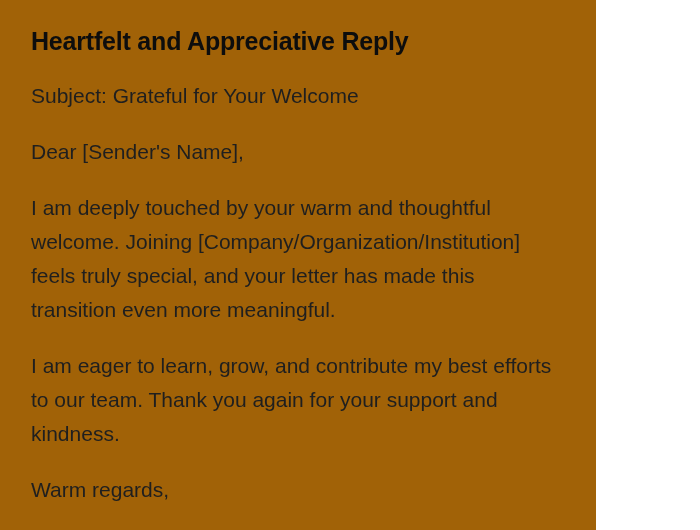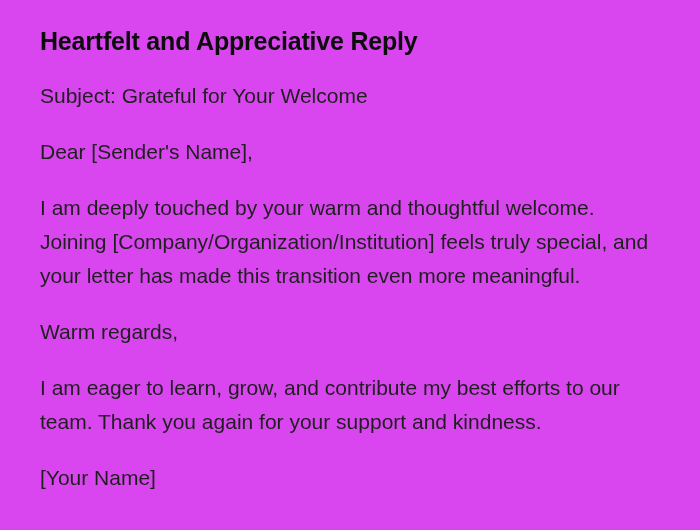--- a/index.html
+++ b/index.html
@@ -9,24 +9,24 @@
   body {
     width: 700px;
     height: 530px;
     background: #ffffff;
     font-family: "Liberation Sans", sans-serif;
     color: #1a1a1a;
     overflow: hidden;
   }
   .page {
     box-sizing: border-box;
-    width: 700px;
+    width: 596px;
     height: 530px;
-    padding: 26px 40px 20px 40px;
-    background: #d946ef;
+    padding: 26px 40px 20px 31px;
+    background: #a16207;
   }
   .doc-title {
     font-size: 25px;
     line-height: 1.25;
     font-weight: bold;
     color: #0d0d0d;
     letter-spacing: -0.2px;
     margin: 0 0 22px 0;
   }
   .para {
@@ -46,19 +46,19 @@
 <div class="page">
 
   <h1 class="doc-title">Heartfelt and Appreciative Reply</h1>
 
   <p class="para">Subject: Grateful for Your Welcome</p>
 
   <p class="para">Dear [Sender's Name],</p>
 
   <p class="para">I am deeply touched by your warm and thoughtful welcome. Joining [Company/Organization/Institution] feels truly special, and your letter has made this transition even more meaningful.</p>
 
+  <p class="para">I am eager to learn, grow, and contribute my best efforts to our team. Thank you again for your support and kindness.</p>
+
   <p class="para">Warm regards,</p>
-
-  <p class="para">I am eager to learn, grow, and contribute my best efforts to our team. Thank you again for your support and kindness.</p>
 
   <p class="para">[Your Name]</p>
 
 </div>
 
 </body></html>

